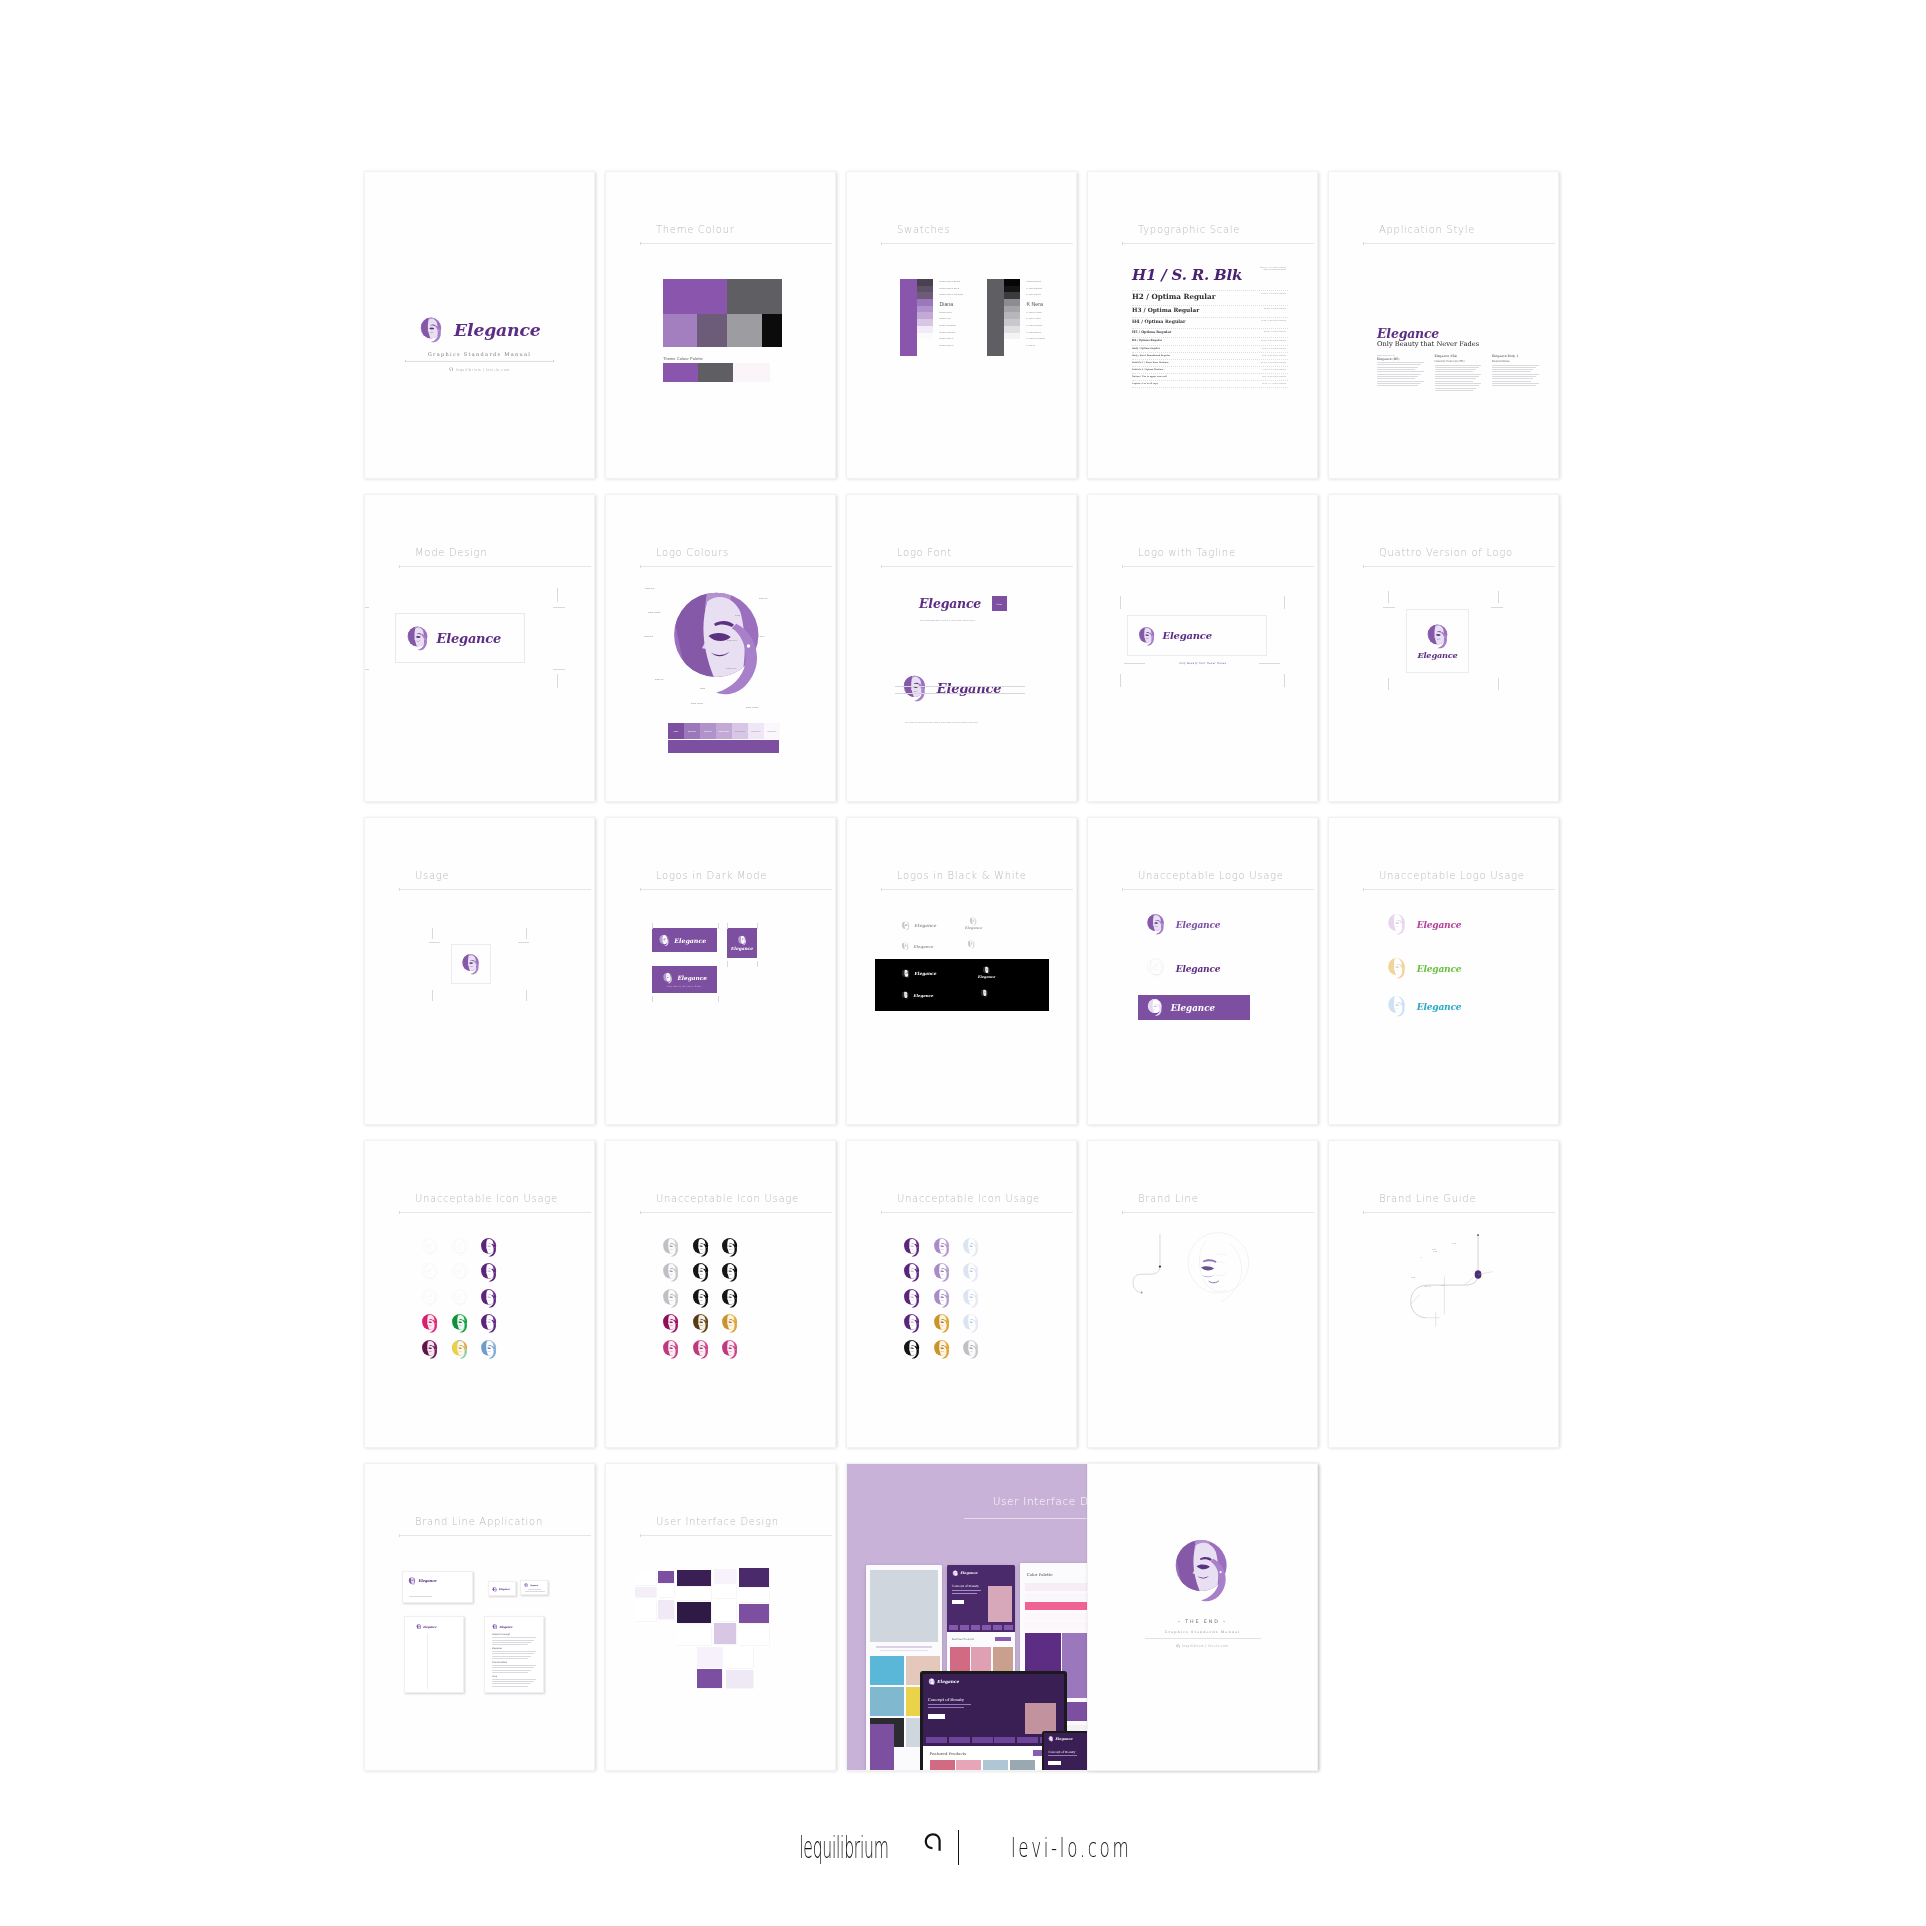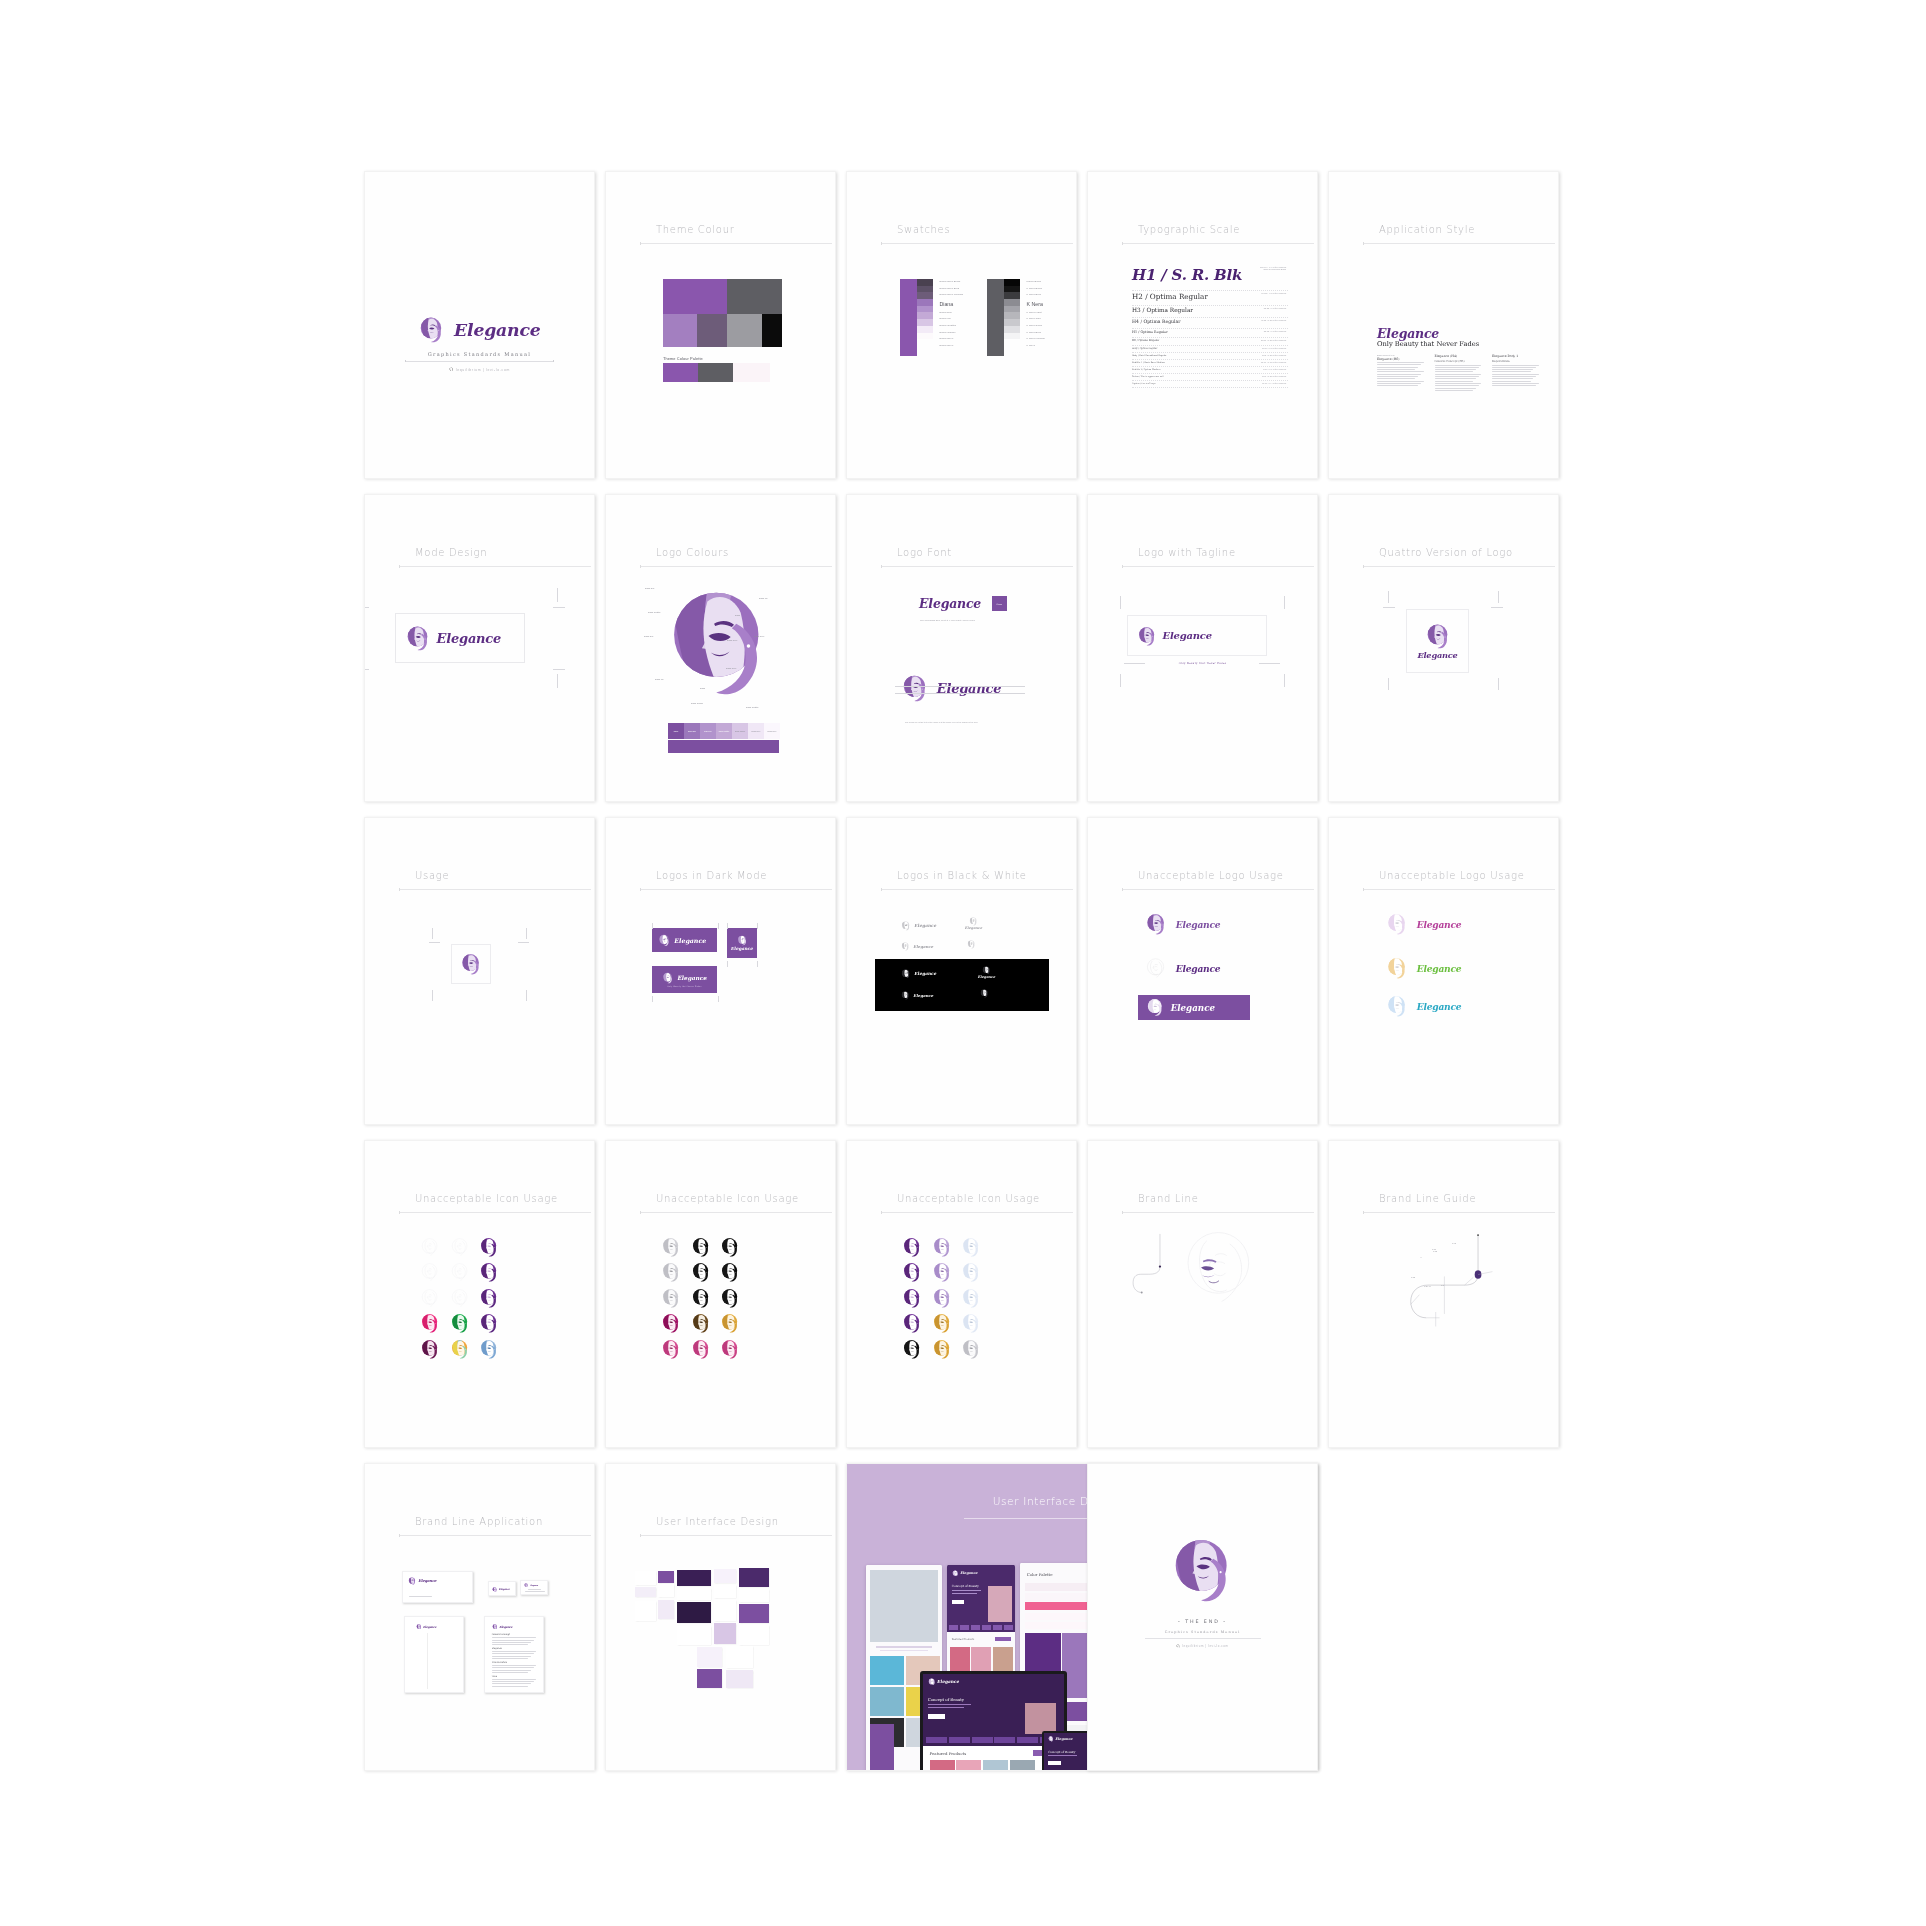--- a/index.html
+++ b/index.html
@@ -76,21 +76,21 @@
   .sw-bar { width:17.3px; }
   .sw-steps { width:15.4px; }
   .sw-names { margin-left:6.7px; }
   .sw-name { font-size:2.5px; color:#8d8d95; letter-spacing:0.1px; }
   .sw-big { font-size:5.3px; color:#55555d; }
 
   
   .ts-wrap { position:absolute; left:44px; top:94px; right:29px; }
   .ts-row { position:relative; border-bottom:0.5px dotted #dedee2; padding-bottom:1px; margin-bottom:1px; }
   .ts-meta { position:absolute; right:1.9px; top:0; font-size:2.2px; color:#a9a9b1; text-align:right; }
-  .ts-spec { font-family:"DejaVu Serif", serif; color:#2e2e33; }
+  .ts-spec { font-family:"DejaVu Serif", serif; color:#2e2e33;font-weight:bold; }
 
   
   .tsy-wrap { position:absolute; left:48px; top:154px; right:19px; }
   .tsy-cols { display:flex; gap:10.6px; margin-top:5.8px; }
   .tsy-col { flex:1; }
   .tsy-h { font-size:3.1px; color:#44444a; font-family:"DejaVu Serif",serif; margin-bottom:1.4px;}
   .lorem-l { height:1px; background:#d9d9de; margin-bottom:1.3px; border-radius:0.5px; }
   .clearmark { position:absolute; background:#d8d8dd; }
   .tiny2 { font-size:2px; color:#a6a6ae; }
 
@@ -2360,14 +2360,24 @@
           <div class="end-foot">
             <svg width="3.9" height="3.9" viewBox="0 0 40 40">
               <path d="M20 4 C11 4 5 11 5 19 C5 27 11 33 19 33 L19 29 C13 29 9 25 9 19 C9 13 14 8 20 8 C26 8 30 12 30 18 L30 36 L34 36 L34 18 C34 10 28 4 20 4 Z" fill="#666"></path>
             </svg>
             <span>lequilibrium | levi-lo.com</span>
           </div>
         </div>
       </div>
     </div>
 
+  <div class="footer">
+    <div class="f-brand-wrap" style="display:flex;align-items:flex-start;">
+      <span class="f-brand">lequilibrium</span>
+      <svg width="22" height="22" viewBox="0 0 40 40" style="margin-left:-7.7px;margin-top:1px;">
+        <path d="M20 4 C11 4 5 11 5 19 C5 27 11 33 19 33 L19 29 C13 29 9 25 9 19 C9 13 14 8 20 8 C26 8 30 12 30 18 L30 36 L34 36 L34 18 C34 10 28 4 20 4 Z" fill="#111"></path>
+      </svg>
+    </div>
+    <div class="f-div"></div>
+    <span class="f-site">levi-lo.com</span>
+  </div>
 </div>
 
 
 </body></html>

